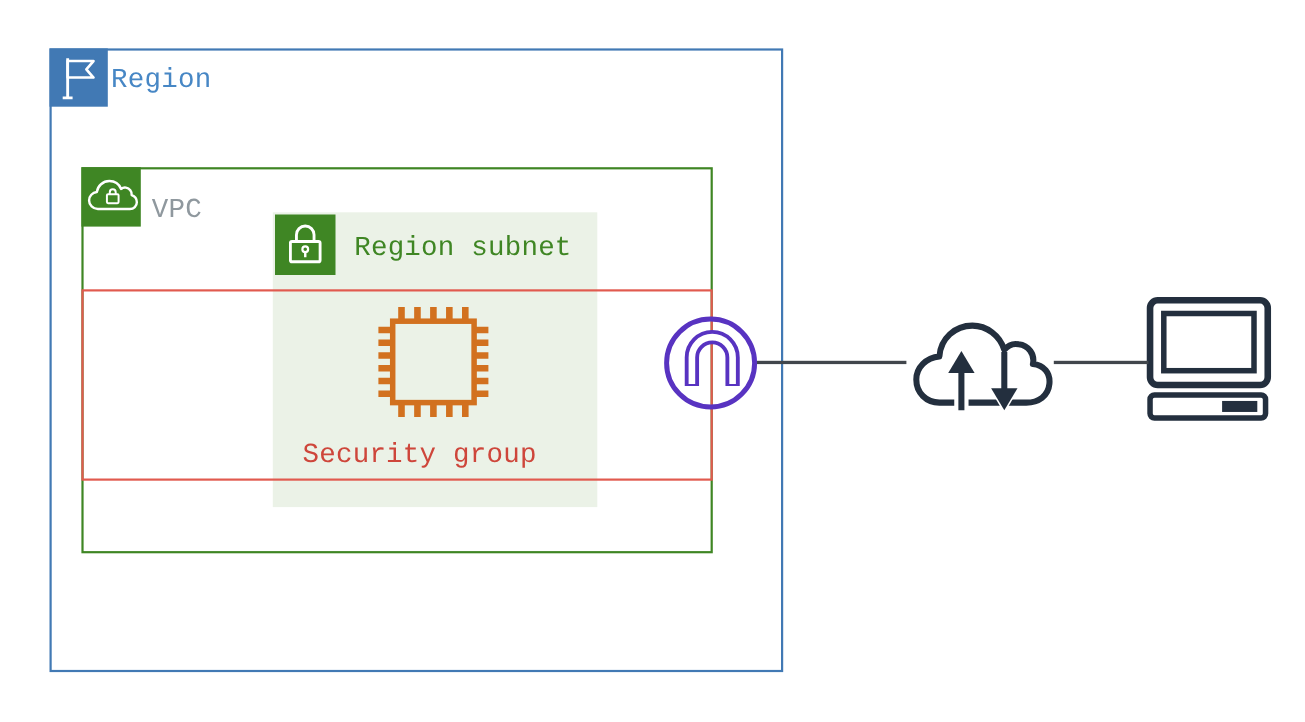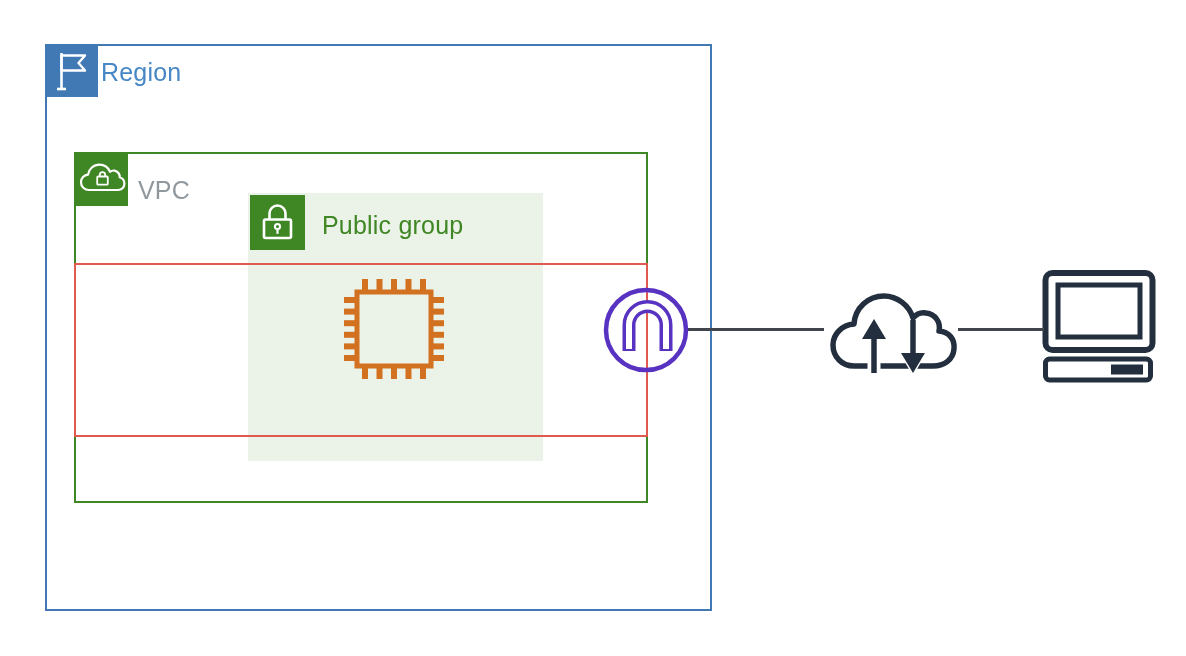--- a/index.html
+++ b/index.html
@@ -16,21 +16,21 @@
     --icon-navy:#232F3E;
     --connector-gray:#41464C;
     --background:#FFFFFF;
   }
   html,body{margin:0;padding:0;}
   body{background:var(--background);}
   .canvas{
     position:relative;
     width:1186px;height:656px;
     background:var(--background);
-    font-family:Liberation Sans, sans-serif;
+    font-family:Liberation Mono, monospace;
     overflow:hidden;
   }
   .abs{position:absolute;box-sizing:border-box;}
   .label{
     font-size:25px;
     letter-spacing:.2px;
     line-height:29px;
     white-space:nowrap;
   }
   
@@ -99,21 +99,21 @@
   <div class="abs label vpc-label">VPC</div>
 
   <div class="abs tile subnet-tile">
     <svg width="55" height="55" viewBox="0 0 55 55">
       <rect class="sw" x="14" y="24.5" width="27" height="18.5" rx="1.5" stroke-width="2.6"></rect>
       <path class="sw" stroke-width="2.6" d="M19.5 24.5 V18.5 A8 8 0 0 1 35.5 18.5 V24.5"></path>
       <circle class="sw" cx="27.5" cy="31.5" r="2.6" stroke-width="2"></circle>
       <line class="sw" x1="27.5" y1="34" x2="27.5" y2="38.8" stroke-width="2.2"></line>
     </svg>
   </div>
-  <div class="abs label subnet-label">Public group</div>
+  <div class="abs label subnet-label">Region subnet</div>
 
   <svg class="abs chip" width="106" height="106" viewBox="0 0 106 106">
     <rect class="so" x="16" y="16" width="74" height="74" stroke-width="5"></rect>
 
     <line class="so" x1="24" y1="3" x2="24" y2="16" stroke-width="6"></line>
     <line class="so" x1="38.5" y1="3" x2="38.5" y2="16" stroke-width="6"></line>
     <line class="so" x1="53" y1="3" x2="53" y2="16" stroke-width="6"></line>
     <line class="so" x1="67.5" y1="3" x2="67.5" y2="16" stroke-width="6"></line>
     <line class="so" x1="82" y1="3" x2="82" y2="16" stroke-width="6"></line>
 
@@ -130,20 +130,21 @@
     <line class="so" x1="3" y1="70.4" x2="16" y2="70.4" stroke-width="6"></line>
     <line class="so" x1="3" y1="82" x2="16" y2="82" stroke-width="6"></line>
 
     <line class="so" x1="90" y1="24" x2="103" y2="24" stroke-width="6"></line>
     <line class="so" x1="90" y1="35.6" x2="103" y2="35.6" stroke-width="6"></line>
     <line class="so" x1="90" y1="47.2" x2="103" y2="47.2" stroke-width="6"></line>
     <line class="so" x1="90" y1="58.8" x2="103" y2="58.8" stroke-width="6"></line>
     <line class="so" x1="90" y1="70.4" x2="103" y2="70.4" stroke-width="6"></line>
     <line class="so" x1="90" y1="82" x2="103" y2="82" stroke-width="6"></line>
   </svg>
+  <div class="abs label sg-label">Security group</div>
 
   <div class="abs connector connector-1"></div>
   <div class="abs connector connector-2"></div>
 
   <svg class="abs igw" width="90" height="90" viewBox="0 0 90 90">
     <circle cx="45" cy="45" r="40" fill="#FFFFFF" class="sp" stroke-width="4.5"></circle>
     <path class="sp" stroke-width="13" d="M28 66 V40 A18.5 18.5 0 0 1 65 40 V66"></path>
     <path class="sw" stroke-width="6" d="M28 64 V40 A18.5 18.5 0 0 1 65 40 V64"></path>
   </svg>
 

